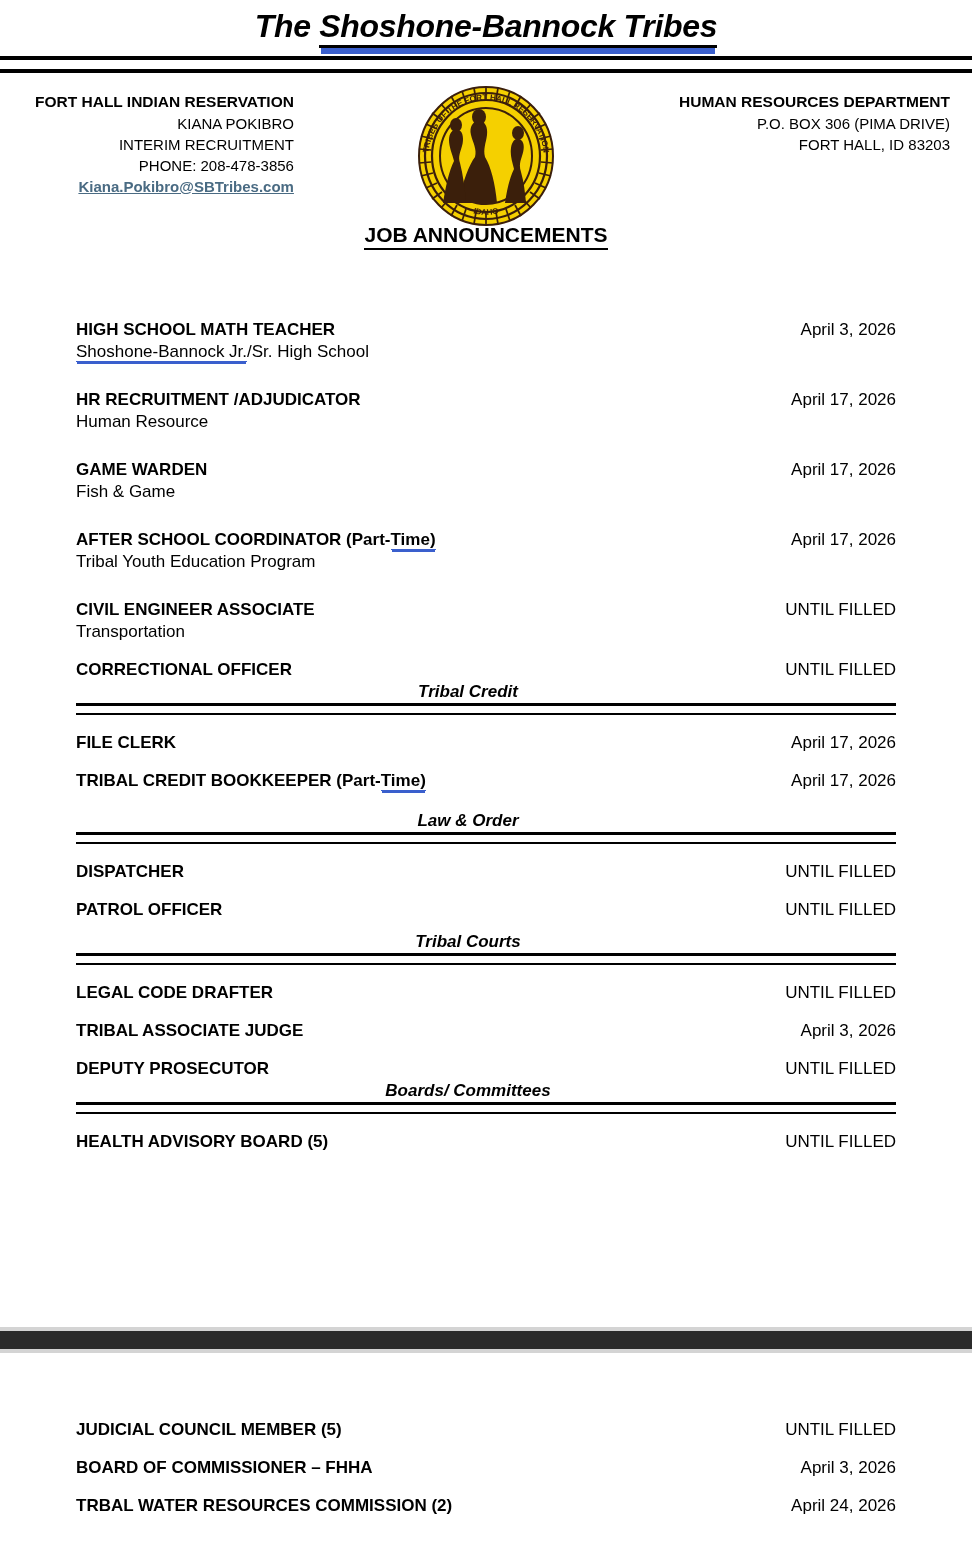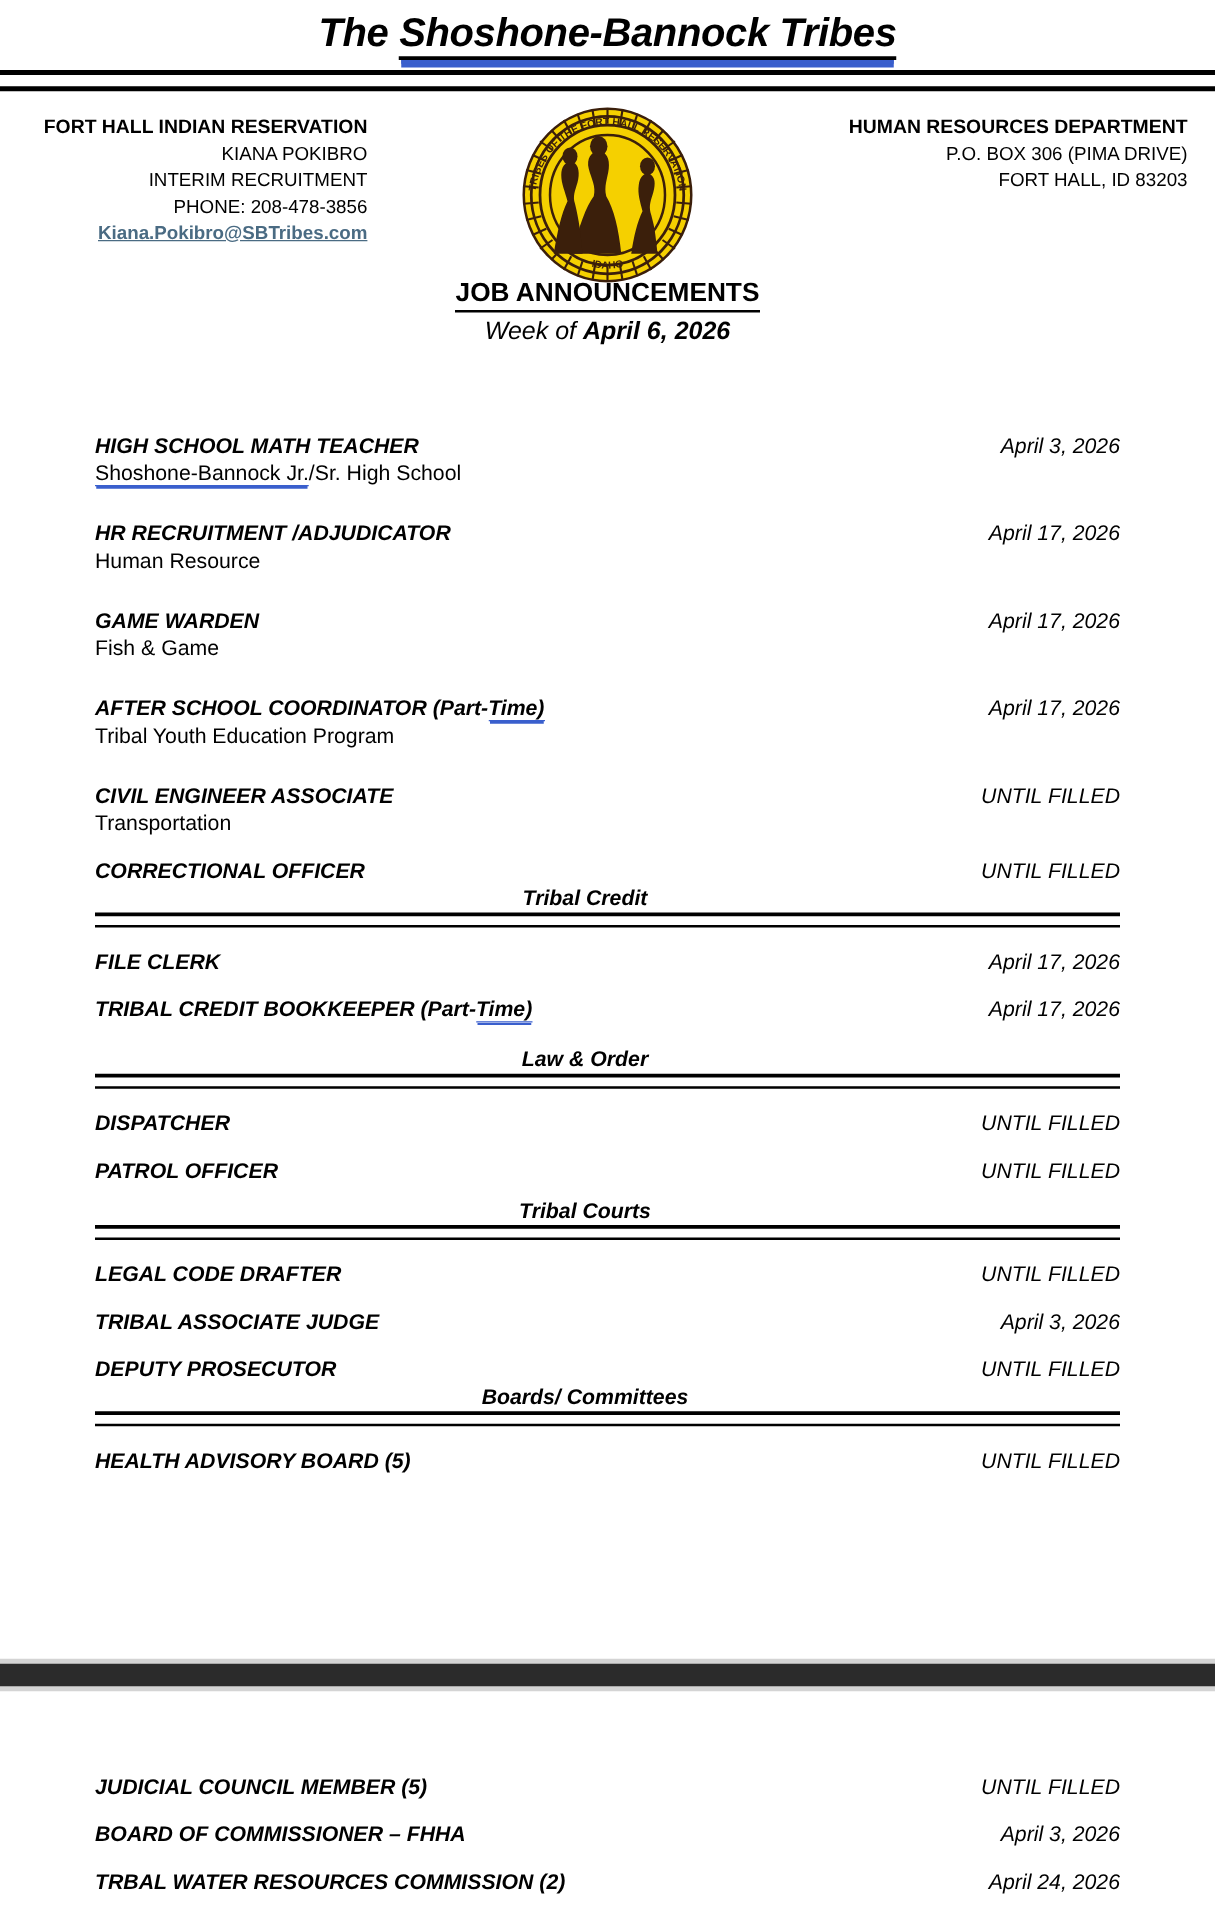--- a/index.html
+++ b/index.html
@@ -118,21 +118,20 @@
     padding-top: 70px;
     width: 820px;
   }
   .job {
     position: relative;
   }
   .job-row {
     display: flex;
     justify-content: space-between;
     align-items: baseline;
-    font-style: italic;
   }
   .job-title {
     font-size: 17px;
     font-weight: bold;
     white-space: nowrap;
   }
   .job-date {
     font-size: 17px;
     font-weight: normal;
     white-space: nowrap;
@@ -293,21 +292,20 @@
 
   <div class="contact-right">
     <div class="contact-head">HUMAN RESOURCES DEPARTMENT</div>
     <div>P.O. BOX 306 (PIMA DRIVE)</div>
     <div>FORT HALL, ID 83203</div>
   </div>
 </div>
 
 <div class="announce">
   <div class="announce-title">JOB ANNOUNCEMENTS</div>
-  <div class="announce-week"><span>Week of </span><b>April 6, 2026</b></div>
 </div>
 
 <div class="listings">
 
   <div class="job">
     <div class="job-row">
       <span class="job-title">HIGH SCHOOL MATH TEACHER</span>
       <span class="job-date">April 3, 2026</span>
     </div>
     <div class="job-dept"><span class="grammar-ul">Shoshone-Bannock Jr.</span><span>/Sr. High School</span></div>

